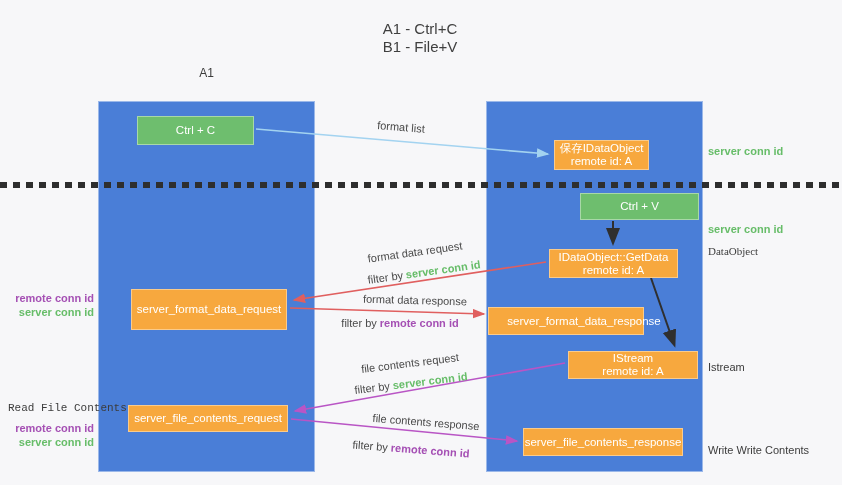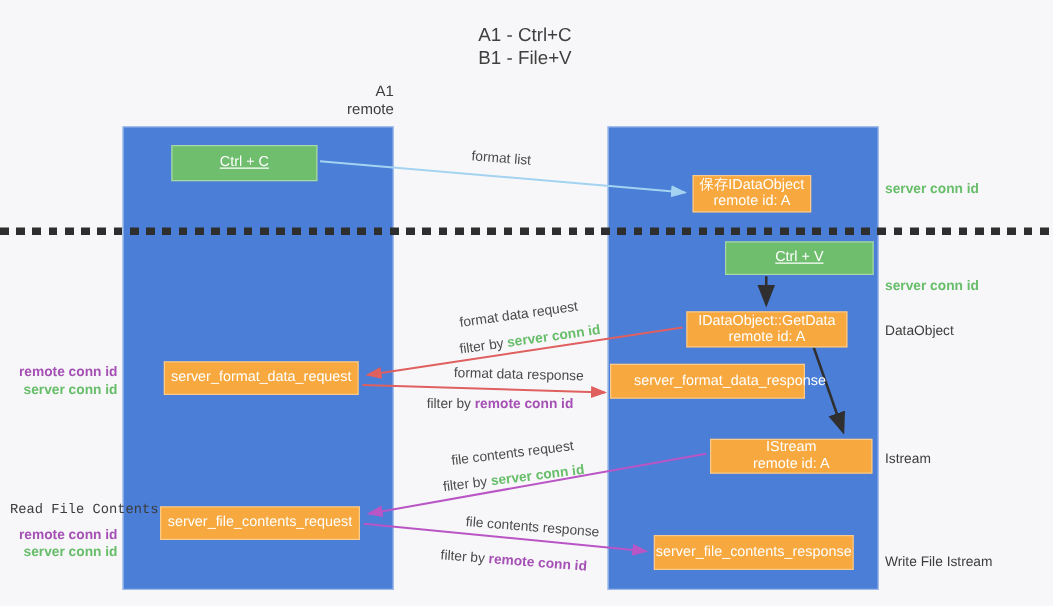--- a/index.html
+++ b/index.html
@@ -15,38 +15,38 @@
     margin-top:12px;
   }
   .title{
     position:absolute;left:300px;top:8px;width:240px;
     text-align:center;color:#3f3f3f;font-size:15px;line-height:18px;
   }
   .col-header{
     position:absolute;top:54px;text-align:center;
     color:#3c3c3c;font-size:12px;line-height:14px;
   }
-  .col-header span{display:block;text-align:right;}
+  .col-header span{display:block;}
   .lane{
     position:absolute;top:89px;height:371px;width:217px;
     background:#4a7ed7;border:1px solid rgba(255,255,255,0.45);
     box-sizing:border-box;z-index:1;
   }
   .divider{
     position:absolute;left:0;top:170px;width:842px;height:6px;z-index:2;
     background:repeating-linear-gradient(90deg,#2e2e2e 0 7px,transparent 7px 13px);
   }
   svg.arrows{position:absolute;left:0;top:0;z-index:3;pointer-events:none;}
   .node{
     position:absolute;z-index:4;
     display:flex;flex-direction:column;align-items:center;justify-content:center;
     color:#ffffff;font-size:11.5px;line-height:13px;text-align:center;
     box-sizing:border-box;border:1px solid rgba(255,255,255,0.4);
   }
-  .node.green{background:#6ebe6e;text-decoration:underline;}
+  .node.green{background:#6ebe6e;}
   .node.orange{background:#f7a83e;}
   .node span{display:block;}
   .alabel{
     position:absolute;z-index:5;white-space:nowrap;
     font-size:11px;color:#4a4a4a;
     transform-origin:center center;
   }
   .alabel .green-id{color:#67bd69;font-weight:bold;margin-left:3px;}
   .alabel .purple-id{color:#a550b4;font-weight:bold;margin-left:3px;}
   .side-label{
@@ -66,21 +66,20 @@
 
 <div class="canvas">
 
   <div class="title">
     <div>A1 - Ctrl+C</div>
     <div>B1 - File+V</div>
   </div>
 
   <div class="col-header" style="left:98px;width:217px;">
     <span>A1</span>
-    <span>remote</span>
   </div>
 
   <div class="lane" style="left:98px;"></div>
   <div class="lane" style="left:486px;"></div>
 
   <div class="divider"></div>
 
   <svg class="arrows" width="842" height="485">
     <defs>
       <marker id="m-blue" markerWidth="9" markerHeight="8" refX="7" refY="3" orient="auto">
@@ -116,25 +115,25 @@
 
   <div class="node green" style="left:580px;top:181px;width:119px;height:27px;">
     <span>Ctrl + V</span>
   </div>
 
   <div class="node orange" style="left:549px;top:237px;width:129px;height:29px;">
     <span>IDataObject::GetData</span>
     <span>remote id: A</span>
   </div>
 
-  <div class="node orange" style="left:131px;top:277px;width:156px;height:27px;">
+  <div class="node orange" style="left:131px;top:277px;width:156px;height:41px;">
     <span>server_format_data_request</span>
   </div>
 
-  <div class="node orange" style="left:488px;top:279px;width:156px;height:28px;padding-left:36px;">
+  <div class="node orange" style="left:488px;top:295px;width:156px;height:28px;padding-left:36px;">
     <span>server_format_data_response</span>
   </div>
 
   <div class="node orange" style="left:568px;top:339px;width:130px;height:28px;">
     <span>IStream</span>
     <span>remote id: A</span>
   </div>
 
   <div class="node orange" style="left:523px;top:416px;width:160px;height:28px;">
     <span>server_file_contents_response</span>
@@ -175,28 +174,28 @@
   <div class="alabel" style="left:411px;top:437px;transform:translate(-50%,-50%) rotate(4.5deg);">
     <span>filter by</span><span class="purple-id">remote conn id</span>
   </div>
 
   <div class="side-label green" style="left:708px;top:133px;">
     <span>server conn id</span>
   </div>
   <div class="side-label green" style="left:708px;top:211px;">
     <span>server conn id</span>
   </div>
-  <div class="side-label dark" style="left:708px;top:247px;">
+  <div class="side-label dark" style="left:708px;top:233px;font-family:Liberation Serif, serif;">
     <span>DataObject</span>
   </div>
   <div class="side-label dark" style="left:708px;top:349px;">
     <span>Istream</span>
   </div>
   <div class="side-label dark" style="left:708px;top:432px;">
-    <span>Write File Istream</span>
+    <span>Write Write Contents</span>
   </div>
 
   <div class="left-ids" style="top:279px;">
     <span class="remote">remote conn id</span>
     <span class="server">server conn id</span>
   </div>
 
   <div class="side-label dark" style="left:8px;top:390px;font-family:Liberation Mono, monospace;">
     <span>Read File Contents</span>
   </div>

